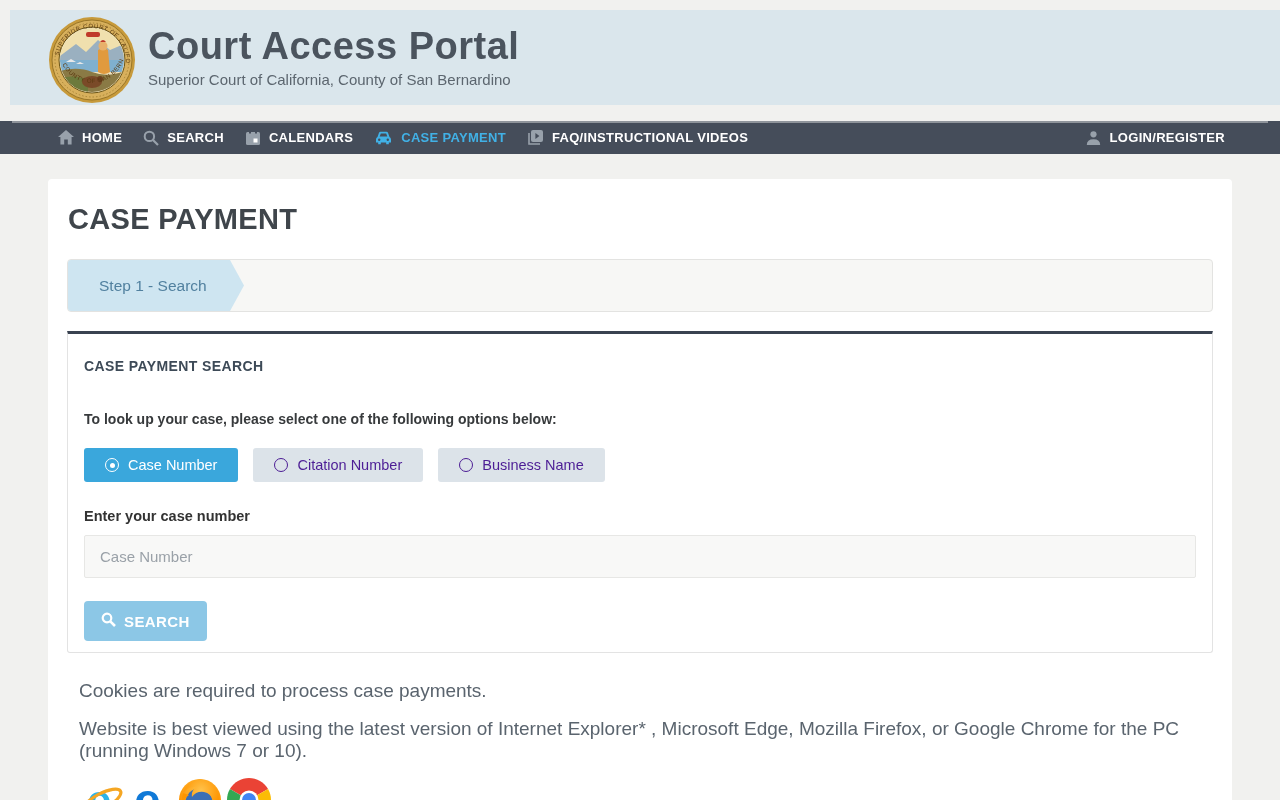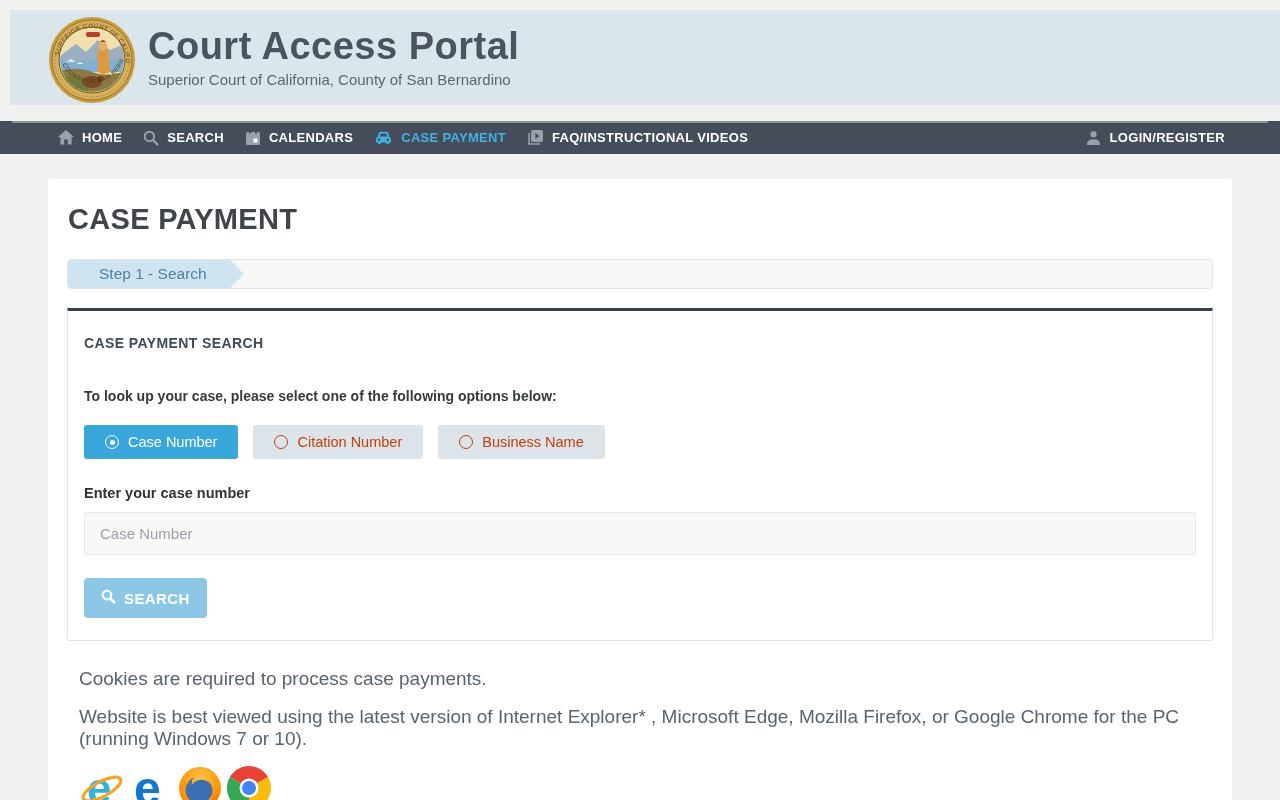--- a/index.html
+++ b/index.html
@@ -48,47 +48,47 @@
   
   .main-card{
     width:1184px;margin:25px auto 0;background:#ffffff;
     border-radius:4px;box-sizing:border-box;
   }
   .page-title{
     margin:0;padding:24px 20px 0 20px;
     font-size:29px;font-weight:bold;color:#3f454b;letter-spacing:0.3px;
   }
   .step-bar{
-    margin:23px 19px 0;height:30px;
+    margin:23px 19px 0;height:53px;
     background:#f7f7f5;border:1px solid #e3e3e1;border-radius:4px;
     overflow:hidden;display:flex;box-sizing:border-box;
   }
   .step-arrow{
     height:100%;width:176px;background:#cee5f1;
     clip-path:polygon(0 0,162px 0,176px 50%,162px 100%,0 100%);
     display:flex;align-items:center;padding-left:31px;box-sizing:border-box;
     color:#51809f;font-size:15.5px;
   }
   .search-card{
     margin:19px 19px 0;
     border:1px solid #e3e3e3;border-top:3px solid #394250;
     border-radius:0 0 3px 3px;
-    padding:16px 16px 22px;box-sizing:border-box;
+    padding:16px 16px 11px;box-sizing:border-box;
   }
   .search-card-title{
     margin-top:8px;font-size:14px;font-weight:bold;color:#3d4a57;
     letter-spacing:0.4px;
   }
   .instruction{margin-top:37px;font-size:14px;font-weight:bold;color:#373a3c;}
   .options-row{margin-top:21px;display:flex;gap:15px;}
   .opt-btn{
     height:34px;padding:0 21px;border-radius:3px;border:none;
     display:inline-flex;align-items:center;gap:9px;
     font-family:inherit;font-size:14.5px;cursor:pointer;
-    background:#dce3e9;color:#c2410c;
+    background:#dce3e9;color:#4c1d95;
   }
   .opt-btn .radio{
     width:12px;height:12px;border:1.5px solid currentColor;border-radius:50%;
     display:inline-flex;align-items:center;justify-content:center;flex:0 0 auto;
   }
   .opt-btn .radio i{display:none;}
   .opt-btn.selected{background:#3aa7dc;color:#ffffff;}
   .opt-btn.selected .radio i{
     display:block;width:5px;height:5px;border-radius:50%;background:#fff;
   }

